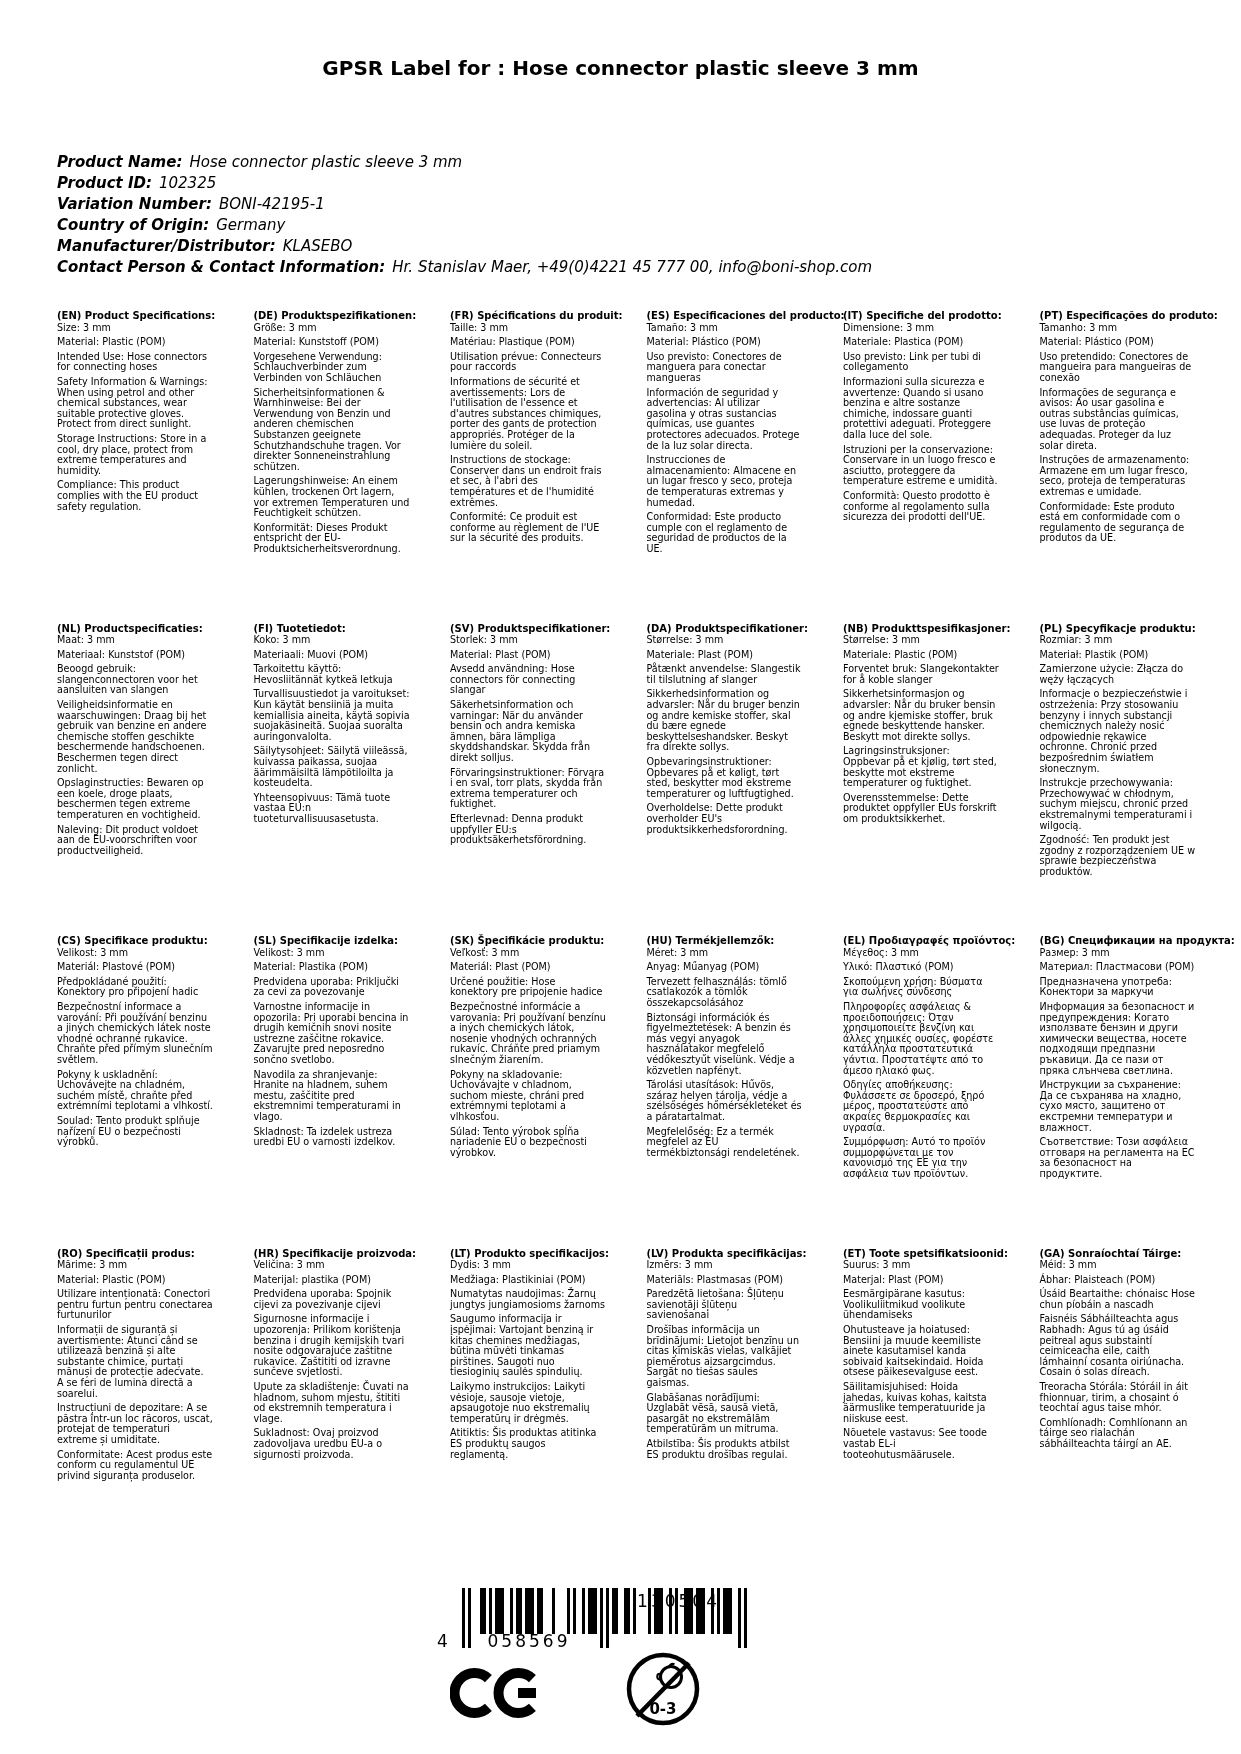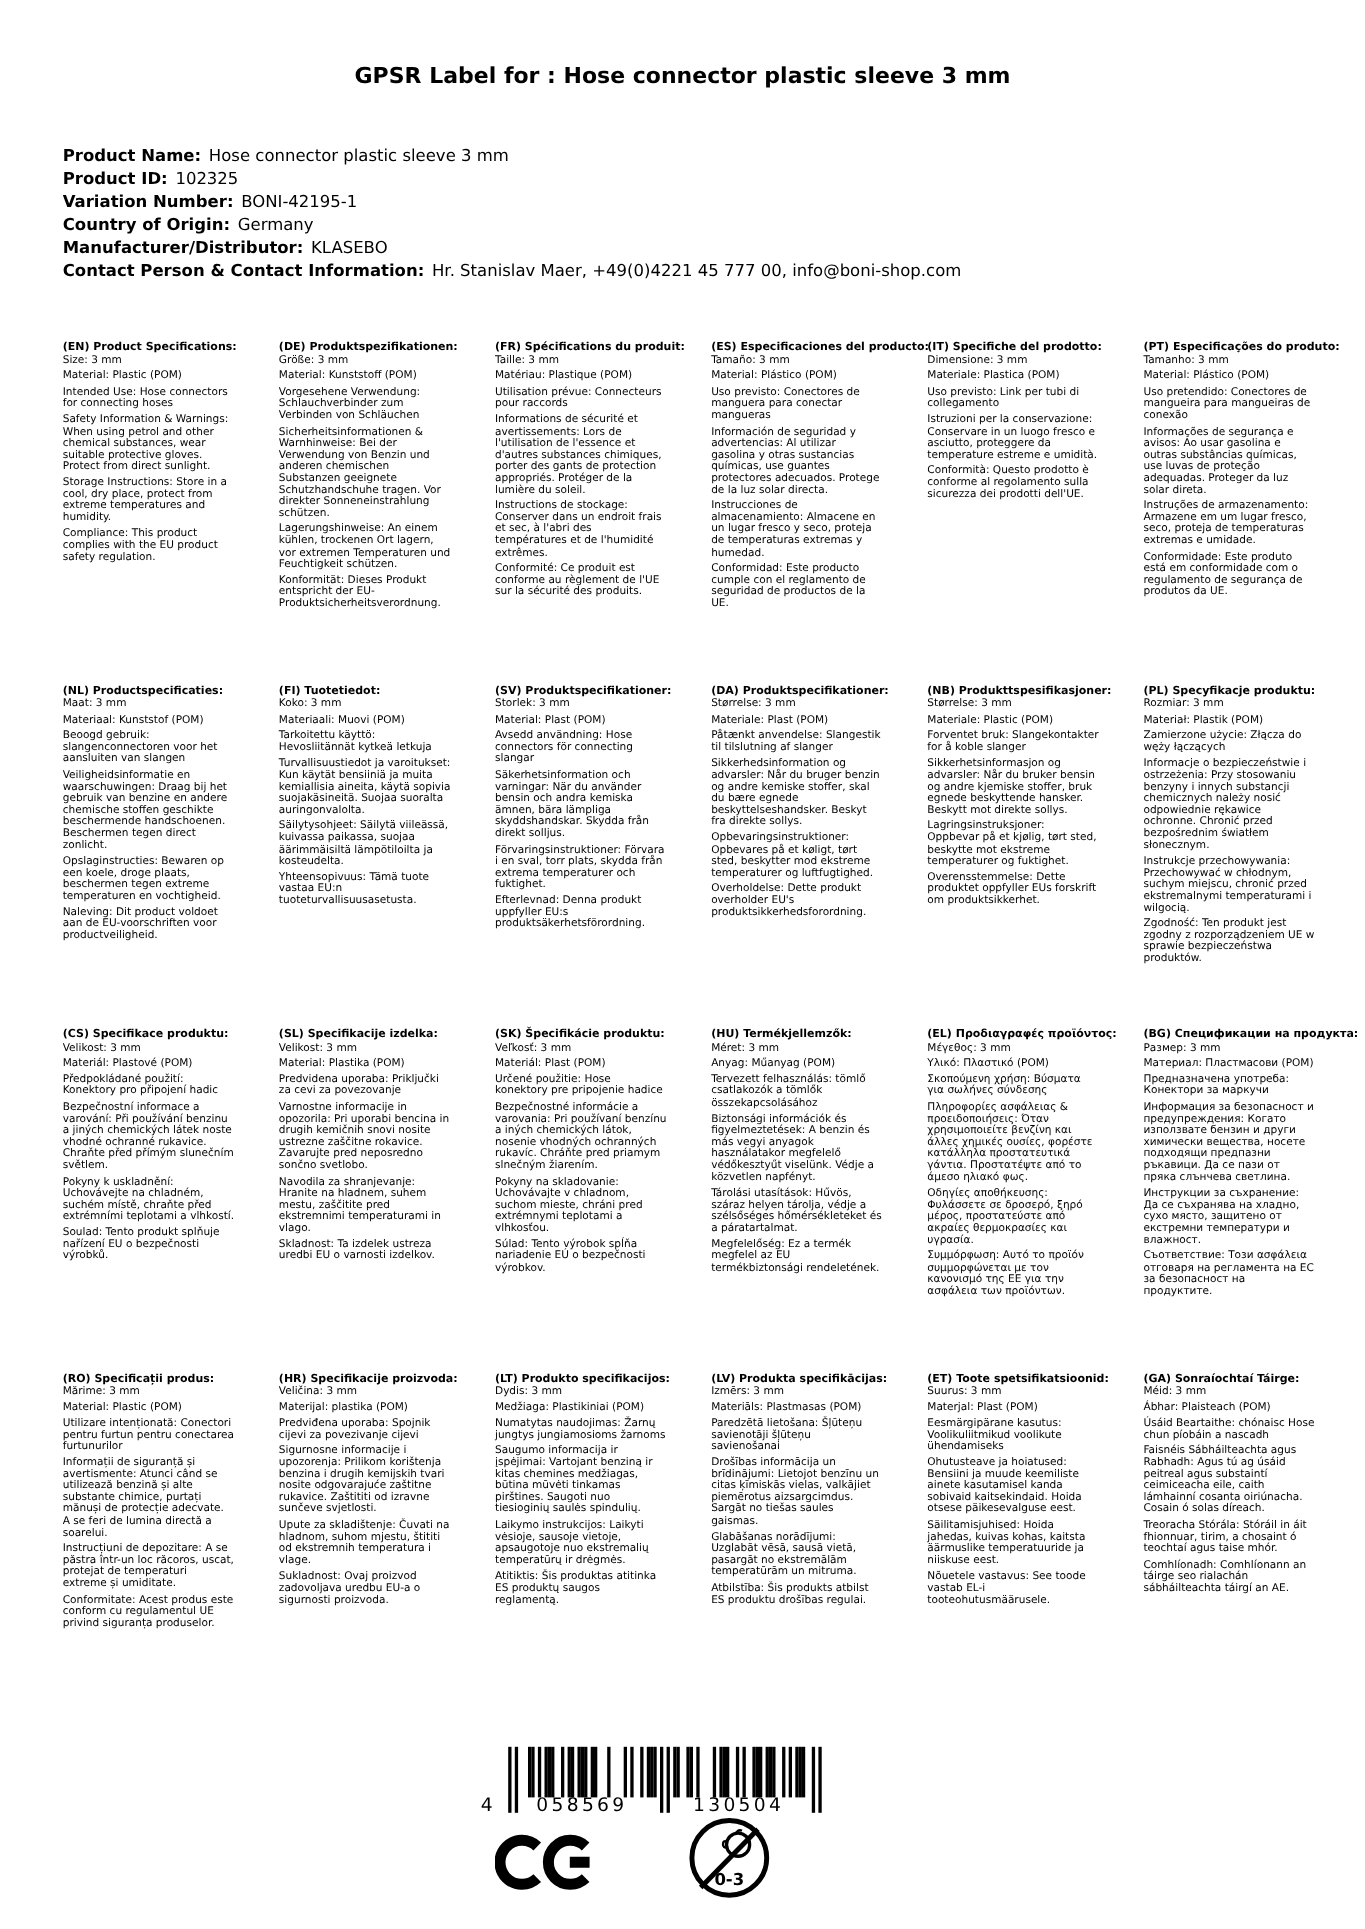--- a/index.html
+++ b/index.html
@@ -1,35 +1,35 @@
 <!DOCTYPE html>
 <html><head>
 <meta charset="utf-8">
 <style>
   html,body{margin:0;padding:0;background:#fff;}
   .page{position:relative;width:1241px;height:1754px;background:#fff;color:#000;
         font-family:"DejaVu Sans",sans-serif;overflow:hidden;}
   .title{position:absolute;left:0;top:56px;width:1241px;text-align:center;
          font-size:20px;font-weight:bold;letter-spacing:0;}
-  .info{position:absolute;left:57px;top:131px;font-size:15px;}
+  .info{position:absolute;left:57px;top:152px;font-size:15px;font-style:italic;}
   .info-row{line-height:21px;white-space:nowrap;}
   .info-label{font-weight:bold;margin-right:7px;}
   .grid{position:absolute;left:57px;top:311px;display:grid;
         grid-template-columns:repeat(6,196.5px);grid-auto-rows:312.5px;}
   .lang-block{width:156px;font-size:9.6px;line-height:10.6px;}
   .lang-title{font-weight:bold;font-size:10px;white-space:nowrap;margin:0 0 1px 0;}
   .spec-p{margin:0 0 4px 0;padding:0;}
   .bc-bars{position:absolute;left:462px;top:1588px;display:flex;align-items:flex-start;}
   .bc-mod{width:3px;height:46px;}
   .bc-mod.on{background:#000;}
   .bc-mod.tall{height:60px;}
   .bc-d{position:absolute;font-size:17px;color:#000;}
   .bc-prefix{left:437px;top:1631px;}
   .bc-left{left:484px;top:1631px;width:90px;text-align:center;letter-spacing:3px;}
-  .bc-right{left:630px;top:1631px;width:90px;text-align:left;letter-spacing:3px;}
+  .bc-right{left:630px;top:1591px;width:90px;text-align:right;letter-spacing:3px;}
   .ce{position:absolute;left:450px;top:1662px;}
   .age{position:absolute;left:624px;top:1650px;}
 </style>
 </head>
 <body>
 
 <div class="page">
 
   <div class="title">GPSR Label for : Hose connector plastic sleeve 3 mm</div>
 
@@ -89,20 +89,21 @@
         <p class="spec-p">Uso previsto: Conectores de manguera para conectar mangueras</p>
         <p class="spec-p">Información de seguridad y advertencias: Al utilizar gasolina y otras sustancias químicas, use guantes protectores adecuados. Protege de la luz solar directa.</p>
         <p class="spec-p">Instrucciones de almacenamiento: Almacene en un lugar fresco y seco, proteja de temperaturas extremas y humedad.</p>
         <p class="spec-p">Conformidad: Este producto cumple con el reglamento de seguridad de productos de la UE.</p>
       </div>
       <div class="lang-block">
         <div class="lang-title">(IT) Specifiche del prodotto:</div>
         <p class="spec-p">Dimensione: 3 mm</p>
         <p class="spec-p">Materiale: Plastica (POM)</p>
         <p class="spec-p">Uso previsto: Link per tubi di collegamento</p>
+        <p class="spec-p">Informazioni sulla sicurezza e avvertenze: Quando si usano benzina e altre sostanze chimiche, indossare guanti protettivi adeguati. Proteggere dalla luce del sole.</p>
         <p class="spec-p">Istruzioni per la conservazione: Conservare in un luogo fresco e asciutto, proteggere da temperature estreme e umidità.</p>
         <p class="spec-p">Conformità: Questo prodotto è conforme al regolamento sulla sicurezza dei prodotti dell'UE.</p>
       </div>
       <div class="lang-block">
         <div class="lang-title">(PT) Especificações do produto:</div>
         <p class="spec-p">Tamanho: 3 mm</p>
         <p class="spec-p">Material: Plástico (POM)</p>
         <p class="spec-p">Uso pretendido: Conectores de mangueira para mangueiras de conexão</p>
         <p class="spec-p">Informações de segurança e avisos: Ao usar gasolina e outras substâncias químicas, use luvas de proteção adequadas. Proteger da luz solar direta.</p>
         <p class="spec-p">Instruções de armazenamento: Armazene em um lugar fresco, seco, proteja de temperaturas extremas e umidade.</p>

